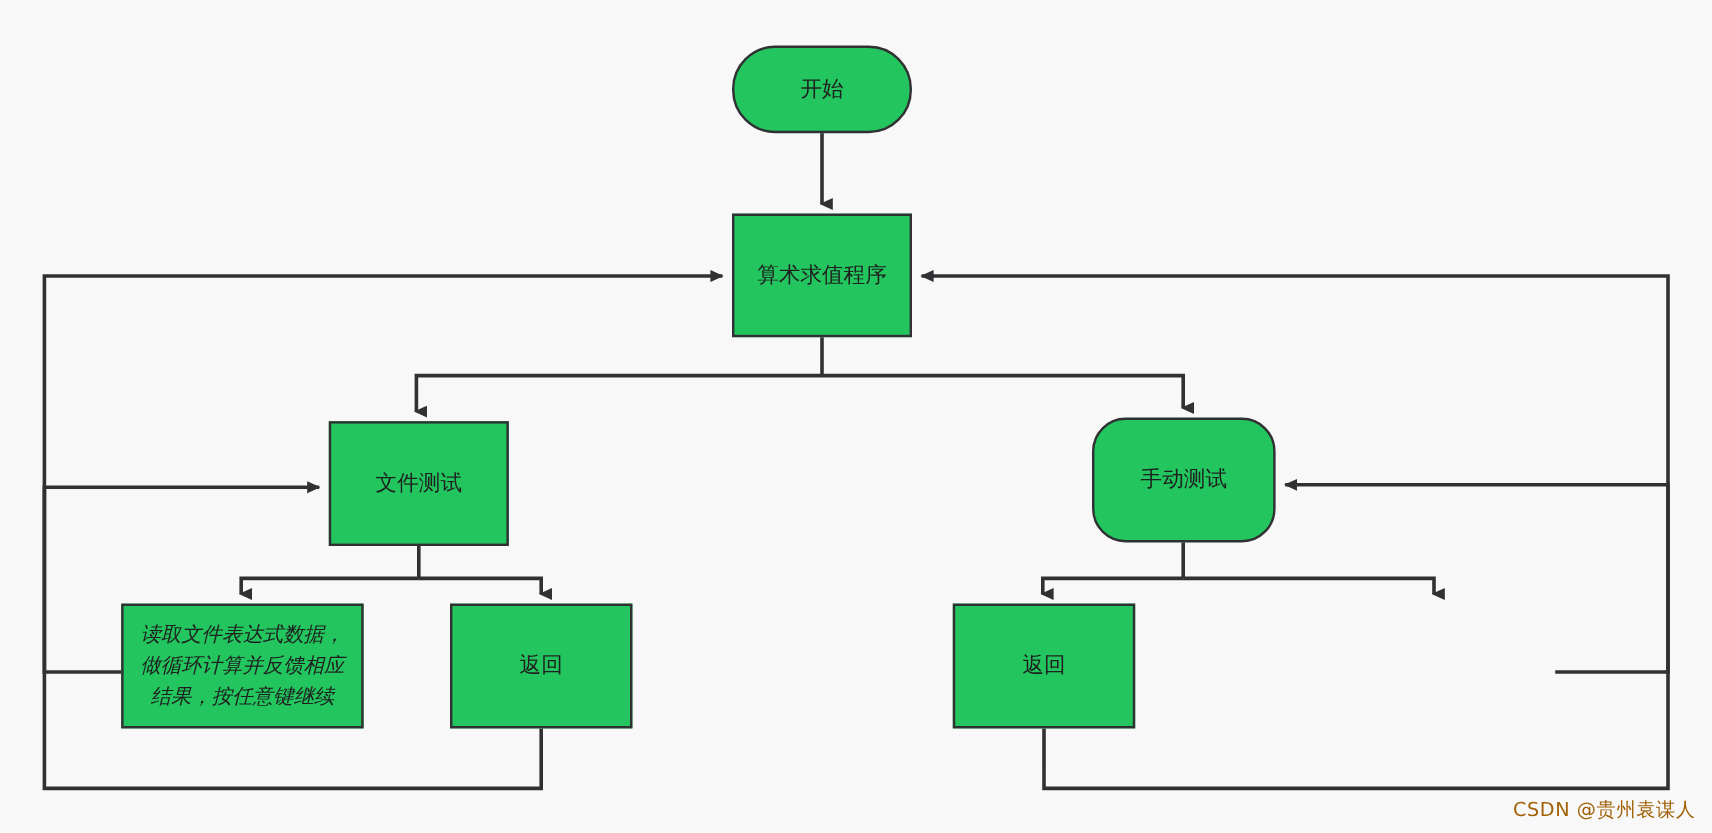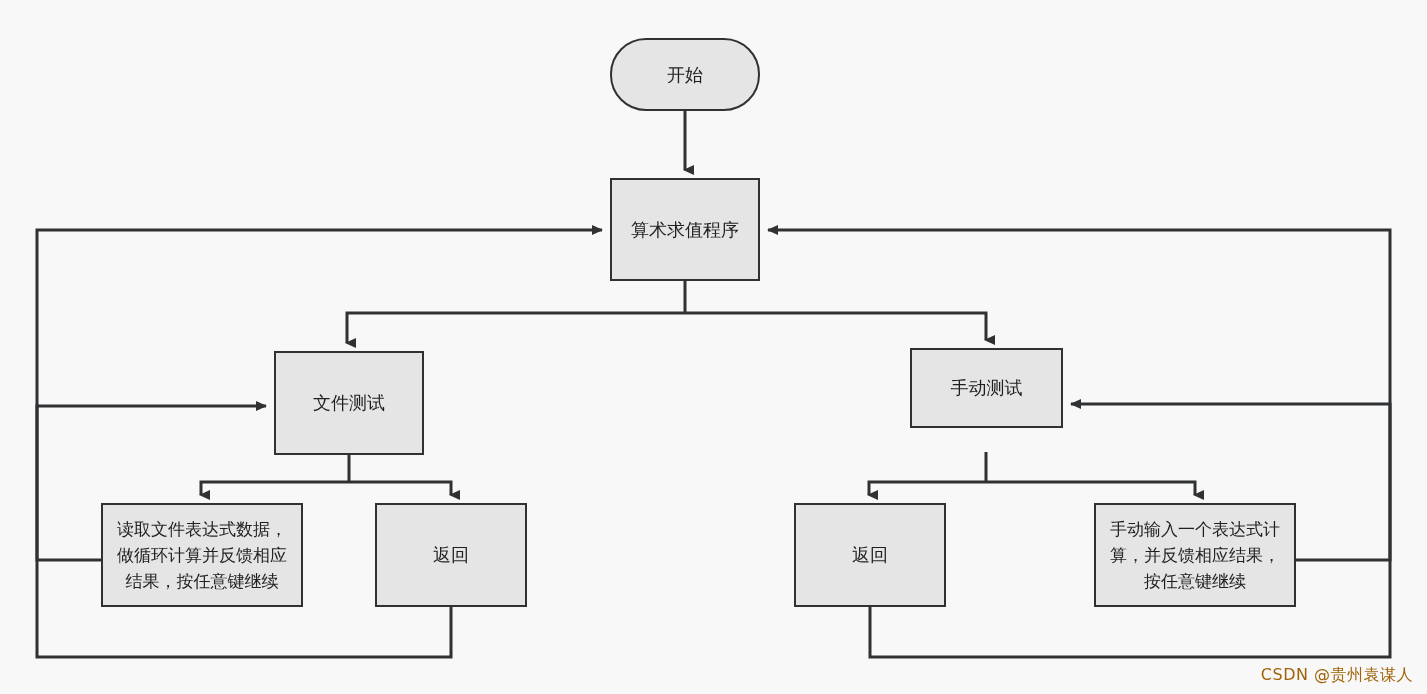--- a/index.html
+++ b/index.html
@@ -19,21 +19,21 @@
     position: absolute;
     left: 0;
     top: 0;
     width: 1427px;
     height: 694px;
     pointer-events: none;
   }
   .node {
     position: absolute;
     box-sizing: border-box;
-    background: #e5e5e5;
+    background: #22c55e;
     border: 2px solid #2f3133;
     display: flex;
     align-items: center;
     justify-content: center;
     text-align: center;
     color: #1f1f1f;
     z-index: 2;
   }
   .node .label {
     display: block;
@@ -44,22 +44,22 @@
   }
   .terminal {
     border-radius: 36px;
   }
   .fs-18 { font-size: 18px; line-height: 24px; }
   .fs-17 { font-size: 17px; line-height: 26px; }
 
   #n-start   { left: 610px; top: 38px;  width: 150px; height: 73px;  }
   #n-main    { left: 610px; top: 178px; width: 150px; height: 103px; }
   #n-file    { left: 274px; top: 351px; width: 150px; height: 104px; }
-  #n-manual  { left: 910px; top: 348px; width: 153px; height: 80px; }
-  #n-readfile{ left: 101px; top: 503px; width: 202px; height: 104px; }
+  #n-manual  { left: 910px; top: 348px; width: 153px; height: 104px; border-radius: 28px; }
+  #n-readfile{ left: 101px; top: 503px; width: 202px; height: 104px; font-style: italic; }
   #n-retleft { left: 375px; top: 503px; width: 152px; height: 104px; }
   #n-retright{ left: 794px; top: 503px; width: 152px; height: 104px; }
   #n-input   { left: 1094px; top: 503px; width: 202px; height: 104px; }
 
   #watermark {
     position: absolute;
     right: 14px;
     bottom: 8px;
     font-size: 16px;
     color: #a16207;
@@ -134,19 +134,16 @@
   </div>
 
   <div class="node fs-18" id="n-retleft">
     <span class="label">返回</span>
   </div>
 
   <div class="node fs-18" id="n-retright">
     <span class="label">返回</span>
   </div>
 
-  <div class="node fs-17" id="n-input">
-    <span class="label">手动输入一个表达式计算，并反馈相应结果，按任意键继续</span>
-  </div>
 
   <div id="watermark">CSDN @贵州袁谋人</div>
 
 </div>
 
 </body></html>

